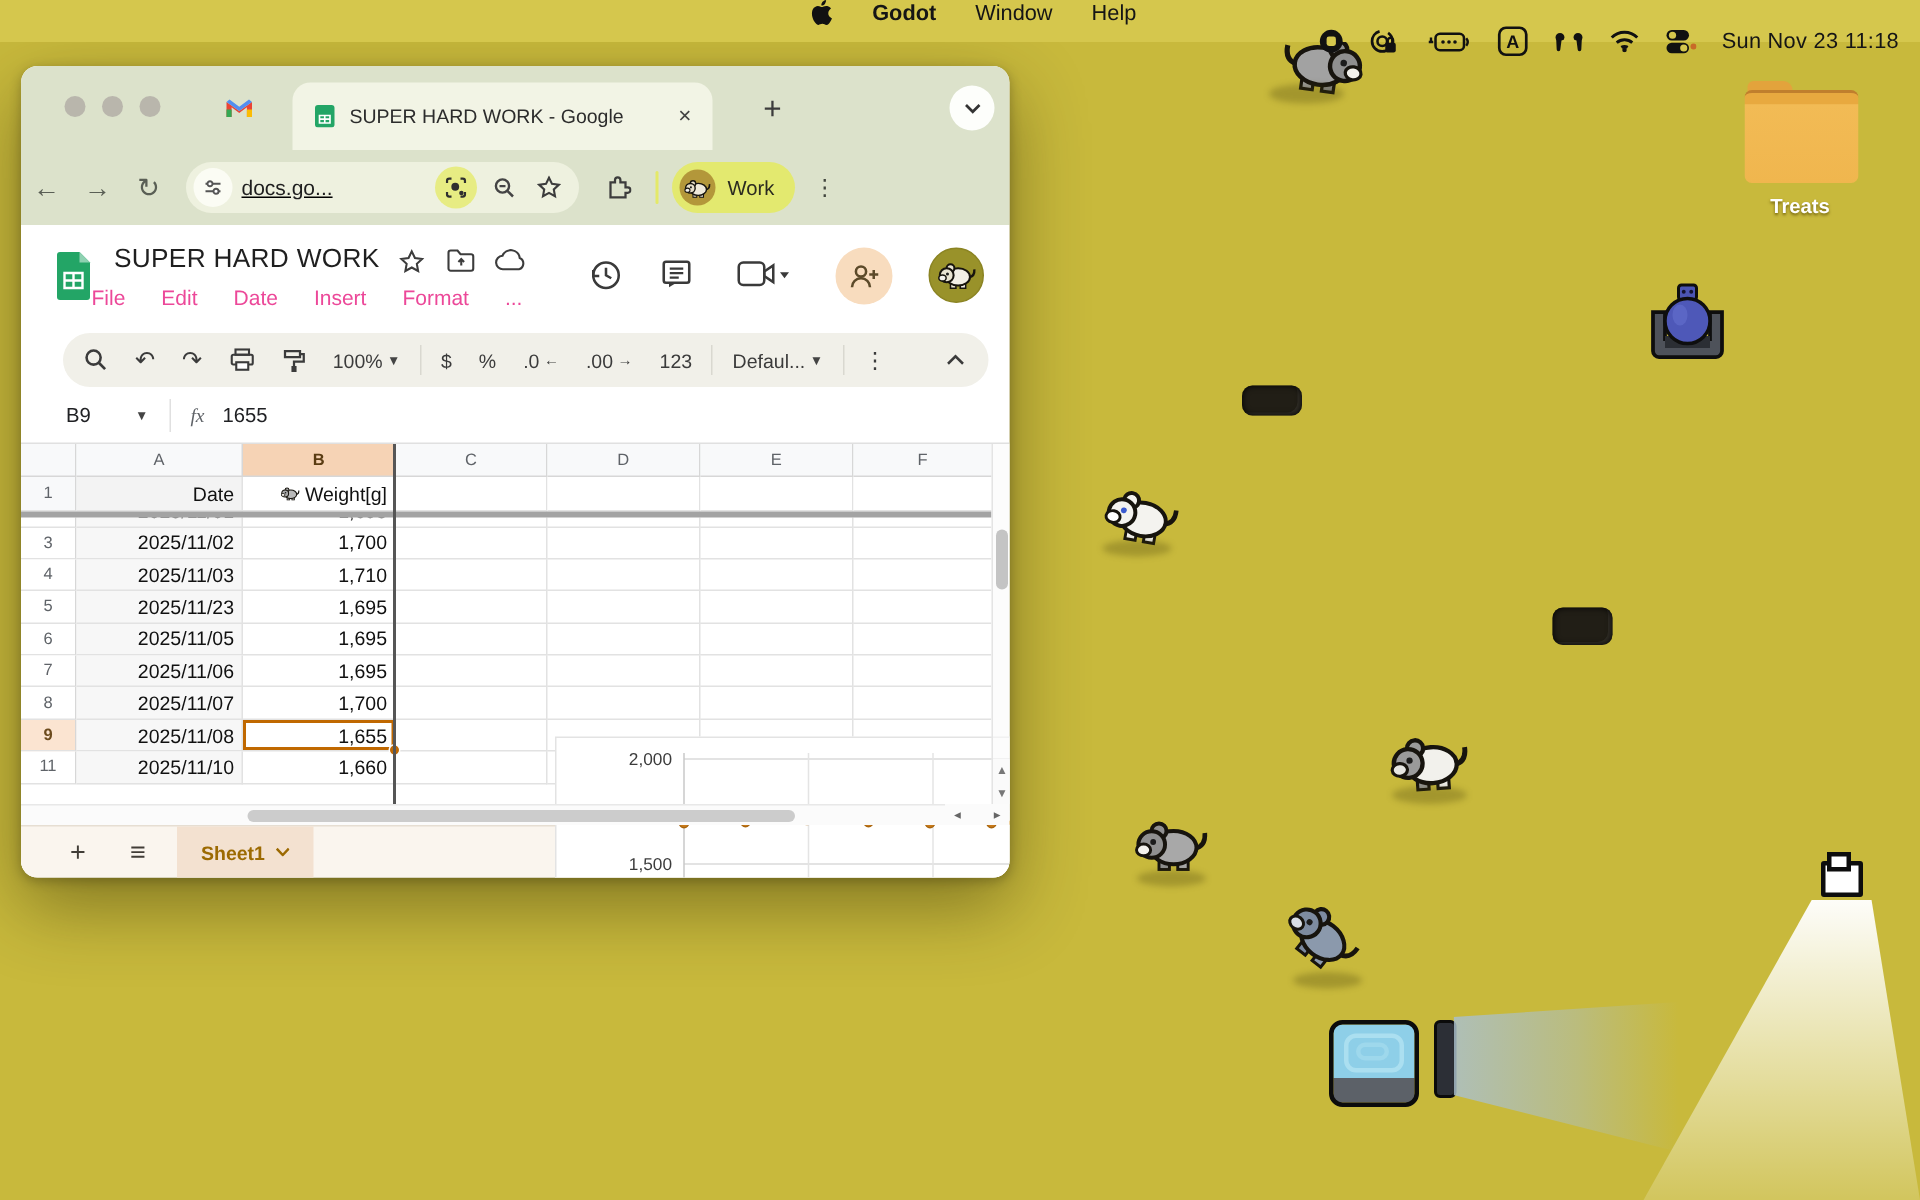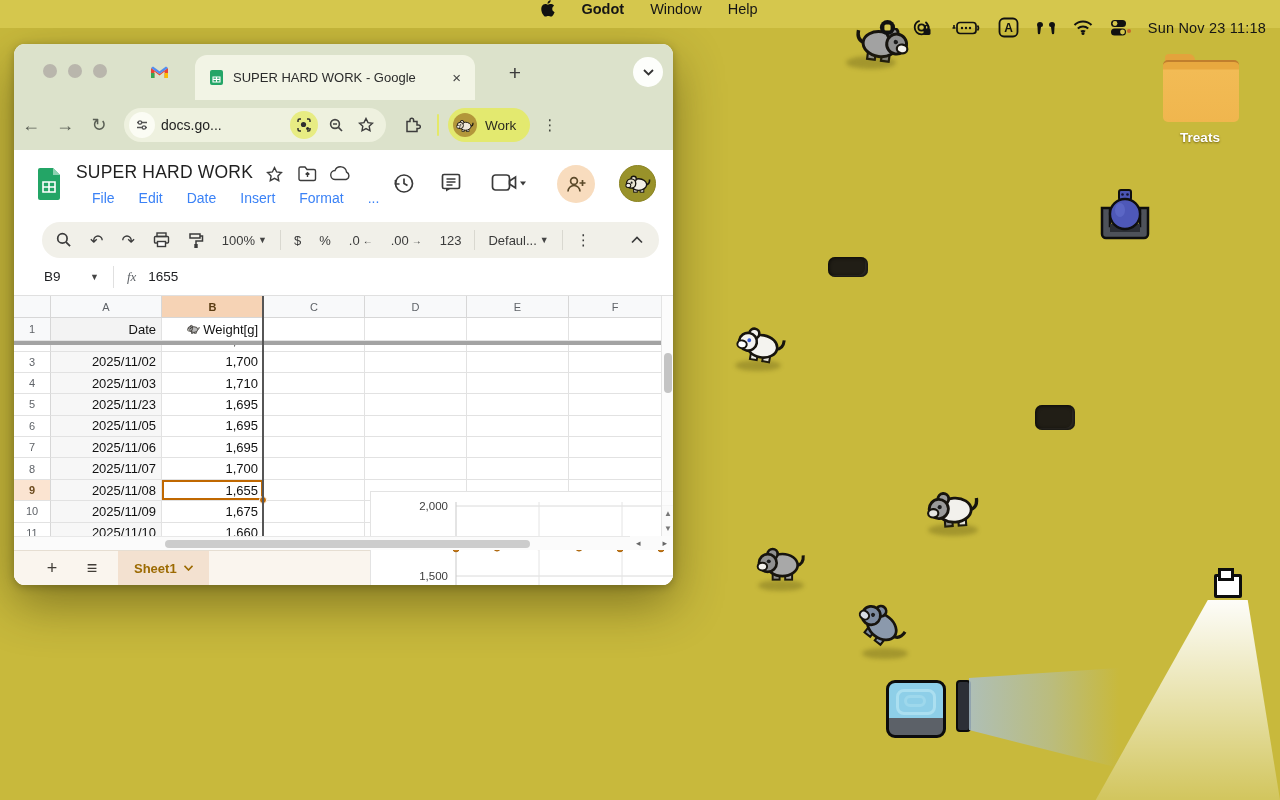--- a/index.html
+++ b/index.html
@@ -27,39 +27,39 @@
     border-radius:12px 12px 0 0; display:flex; align-items:center; padding:0 10px 0 14px; gap:9px; }
   .tab-title { font-size:13px; color:#2c2c2c; white-space:nowrap; overflow:hidden; flex:1;
     -webkit-mask-image:linear-gradient(90deg,#000 88%,transparent); mask-image:linear-gradient(90deg,#000 88%,transparent); }
   .tab-close { font-size:15px; color:#444; padding:0 4px; }
   .newtab { position:absolute; left:486px; top:17px; font-size:21px; color:#3c3c3c; width:30px; text-align:center; }
   .tabsearch { position:absolute; left:619px; top:13px; width:30px; height:30px; background:#fdfefb; border-radius:50%;
     display:flex; align-items:center; justify-content:center; color:#333; font-size:12px; }
   .toolbar { position:absolute; left:0; top:56px; width:659px; height:50px; background:#dce2cb; display:flex; align-items:center; }
   .nav-ic { color:#5a5f55; width:34px; text-align:center; font-size:18px; }
   .omnibox { margin-left:8px; width:262px; height:34px; background:#eef1df; border-radius:17px;
-    display:flex; align-items:center; padding:0 8px 0 5px; gap:6px; }
+    display:flex; align-items:center; padding:0 8px 0 5px; gap:6px;text-decoration:underline; }
   .tune-circ { width:26px; height:26px; border-radius:50%; background:#fbfcf4; display:flex; align-items:center; justify-content:center; }
   .url { font-size:14px; color:#1f1f1f; flex:1; }
   .lens-circ { width:28px; height:28px; border-radius:50%; background:#e7ec83; display:flex; align-items:center; justify-content:center; }
   .ob-ic { display:flex; align-items:center; justify-content:center; width:24px; }
   .ext-ic { margin-left:14px; }
   .ydiv { width:2px; height:22px; background:#e4e968; margin:0 9px 0 13px; border-radius:1px; }
   .profile-chip { height:34px; background:#e3e96f; border-radius:17px; display:flex; align-items:center; gap:8px; padding:0 14px 0 5px; }
   .avatar-sm { width:24px; height:24px; border-radius:50%; background:#b3973a; display:flex; align-items:center; justify-content:center; overflow:hidden; }
   .profile-name { font-size:13.5px; color:#2b2b20; }
   .dots3 { margin-left:12px; color:#42463e; font-size:15px; letter-spacing:1px; }
 
   
   .content { position:absolute; left:0; top:106px; width:659px; height:435px; background:#fff; }
   .sh-header { position:absolute; left:0; top:0; width:748px; height:70px; }
   .sheets-logo { position:absolute; left:22px; top:18px; }
   .doc-title { position:absolute; left:62px; top:12px; font-size:17.5px; color:#1f1f1f; letter-spacing:.2px; }
   .hd-ic { position:absolute; top:16px; color:#424242; }
-  .menu-row { position:absolute; left:78px; top:40px; display:flex; gap:24px; font-size:14px; color:#3b82f6; }
+  .menu-row { position:absolute; left:47px; top:40px; display:flex; gap:24px; font-size:14px; color:#ec4899; }
   .hd-right-ic { position:absolute; top:22px; color:#3a3a3a; }
   .share-circ { position:absolute; left:543px; top:15px; width:38px; height:38px; border-radius:50%; background:#f8dcbe;
     display:flex; align-items:center; justify-content:center; }
   .avatar-big { position:absolute; left:605px; top:15px; width:37px; height:37px; border-radius:50%; background:#99922a;
     display:flex; align-items:center; justify-content:center; border:1.5px solid #8b8423; }
 
   .toolbar2 { position:absolute; left:28px; top:72px; width:617px; height:36px; background:#f1f0e9; border-radius:18px;
     display:flex; align-items:center; font-size:13px; color:#333; }
   .tb-it { padding:0 9px; display:flex; align-items:center; gap:3px; white-space:nowrap; color:#3b3b3b; }
   .tb-sep { width:1px; height:20px; background:#d9d8d0; margin:0 4px; }
@@ -584,29 +584,20 @@
             <div class="cell wB">1,700</div>
             <div class="cell wC"></div>
             <div class="cell wD"></div>
             <div class="cell wE"></div>
             <div class="cell wF" style="border-right: none;"></div>
           </div>
           <div class="g-row">
             <div class="rn rn-sel">9</div>
             <div class="cell wA cA-cell">2025/11/08</div>
             <div class="cell wB cell-sel">1,655<div class="handle"></div></div>
-            <div class="cell wC"></div>
-            <div class="cell wD"></div>
-            <div class="cell wE"></div>
-            <div class="cell wF" style="border-right: none;"></div>
-          </div>
-          <div class="g-row">
-            <div class="rn">10</div>
-            <div class="cell wA cA-cell">2025/11/09</div>
-            <div class="cell wB">1,675</div>
             <div class="cell wC"></div>
             <div class="cell wD"></div>
             <div class="cell wE"></div>
             <div class="cell wF" style="border-right: none;"></div>
           </div>
           <div class="g-row">
             <div class="rn">11</div>
             <div class="cell wA cA-cell">2025/11/10</div>
             <div class="cell wB">1,660</div>
             <div class="cell wC"></div>

